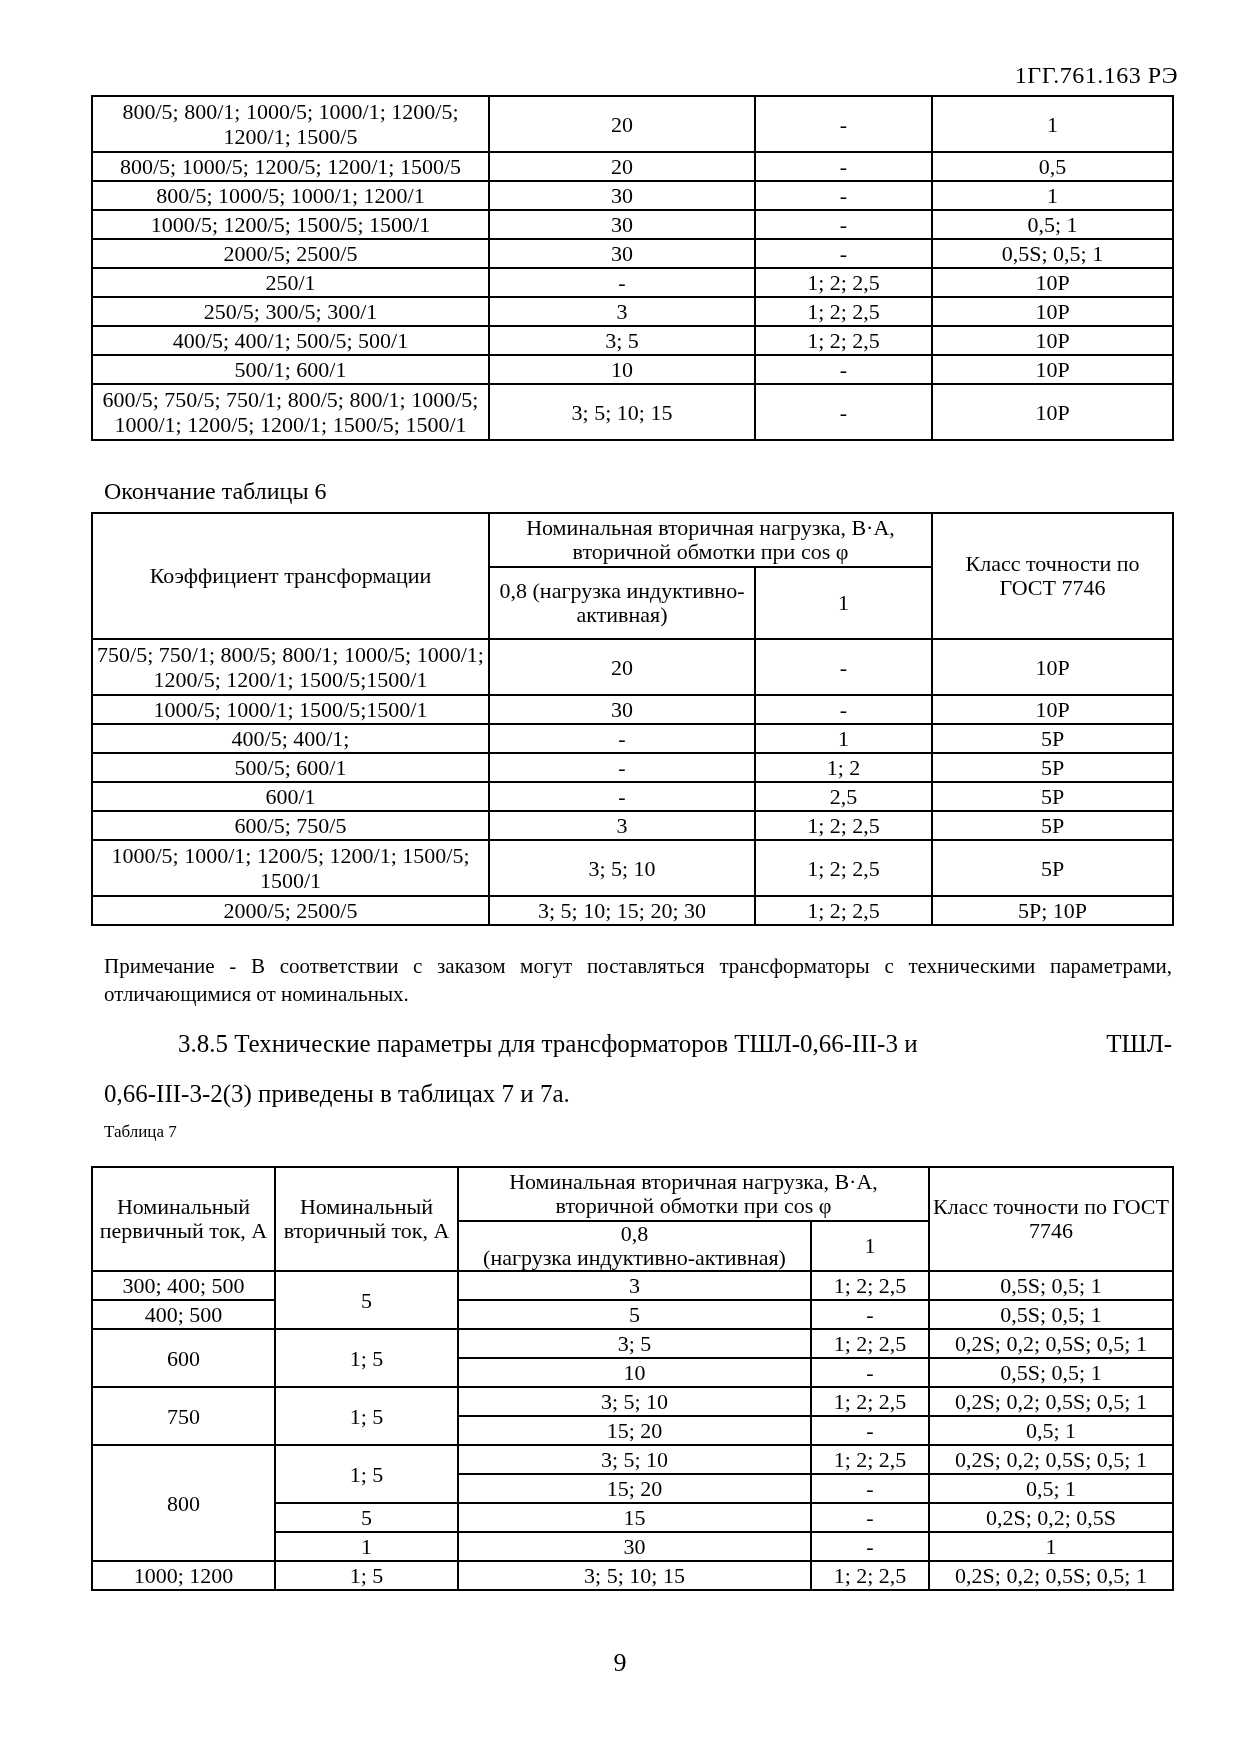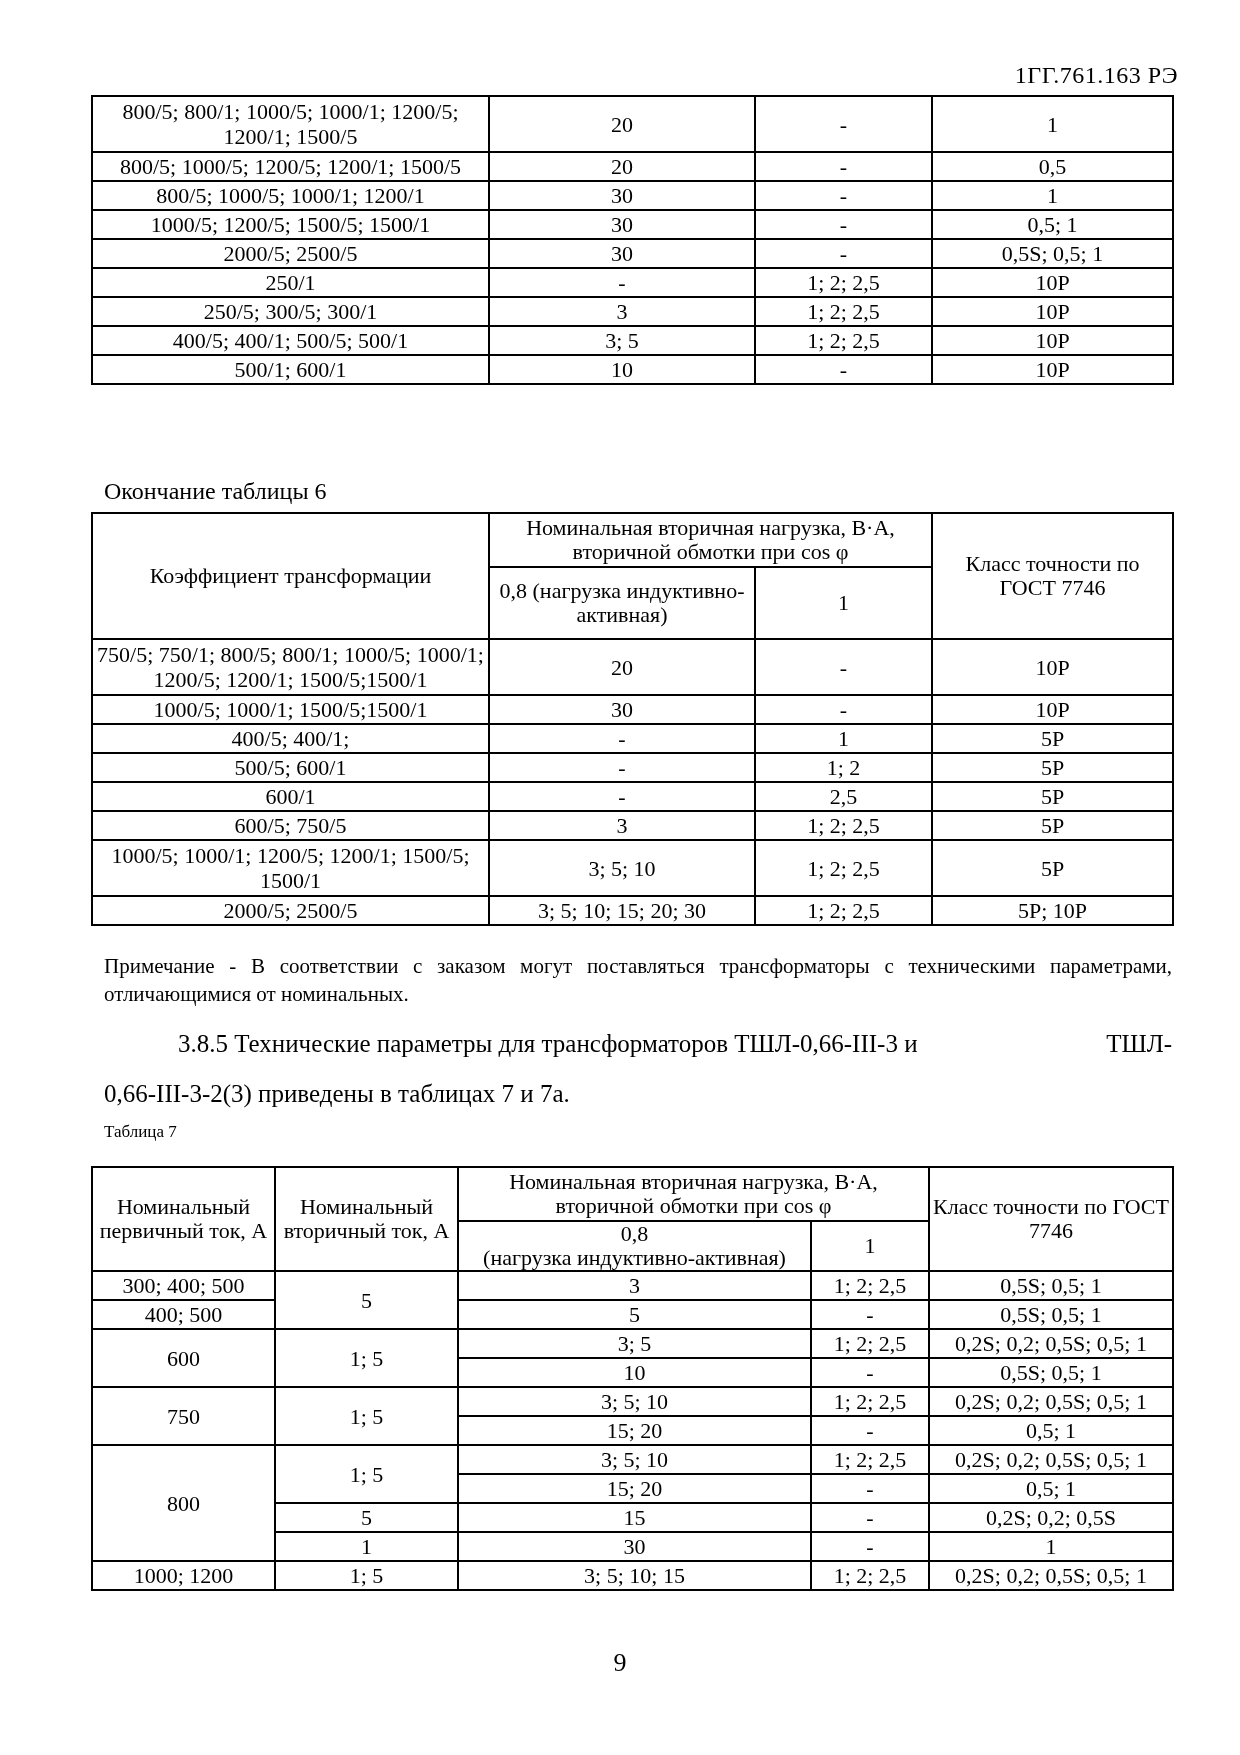--- a/index.html
+++ b/index.html
@@ -88,20 +88,26 @@
           <td>3; 5</td>
           <td>1; 2; 2,5</td>
           <td>10P</td>
         </tr>
         <tr>
           <td>500/1; 600/1</td>
           <td>10</td>
           <td>-</td>
           <td>10P</td>
         </tr>
+        <tr class="two">
+          <td>600/5; 750/5; 750/1; 800/5; 800/1; 1000/5; 1000/1; 1200/5; 1200/1; 1500/5; 1500/1</td>
+          <td>3; 5; 10; 15</td>
+          <td>-</td>
+          <td>10P</td>
+        </tr>
       </tbody>
   </table>
 
   <div class="caption cap-end">Окончание таблицы 6</div>
 
   <table class="t2">
     <colgroup>
         <col style="width:397px">
         <col style="width:266px">
         <col style="width:177px">

